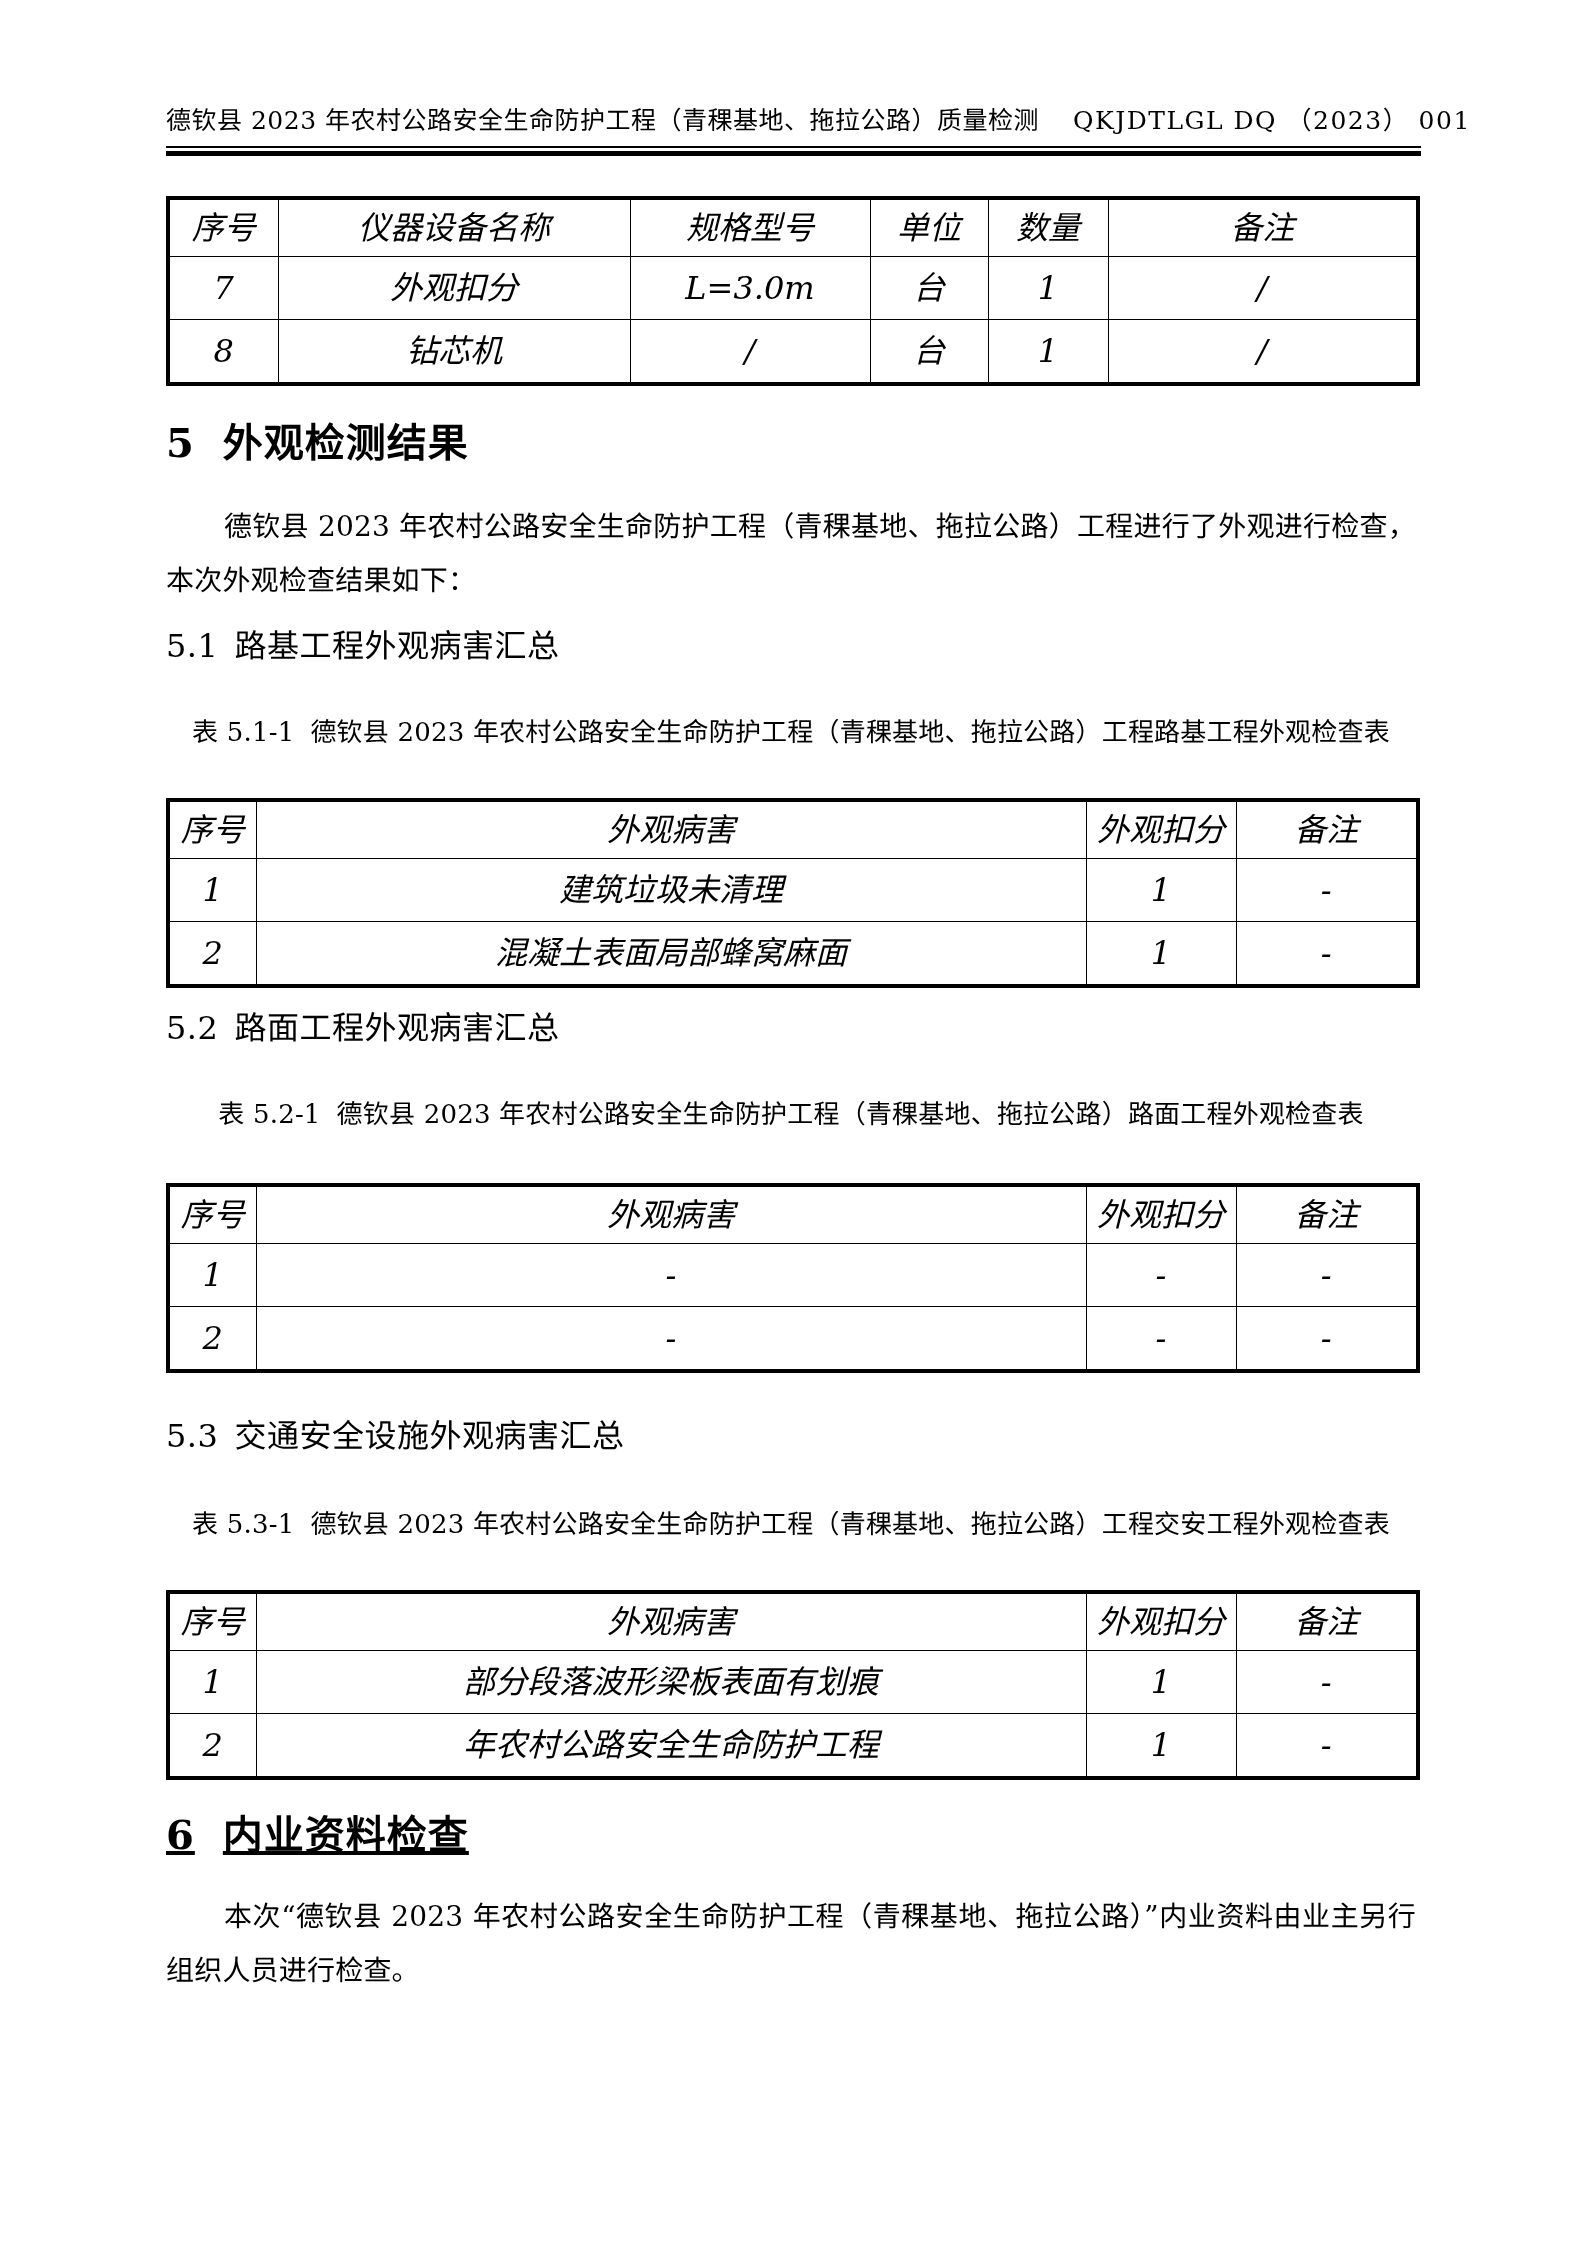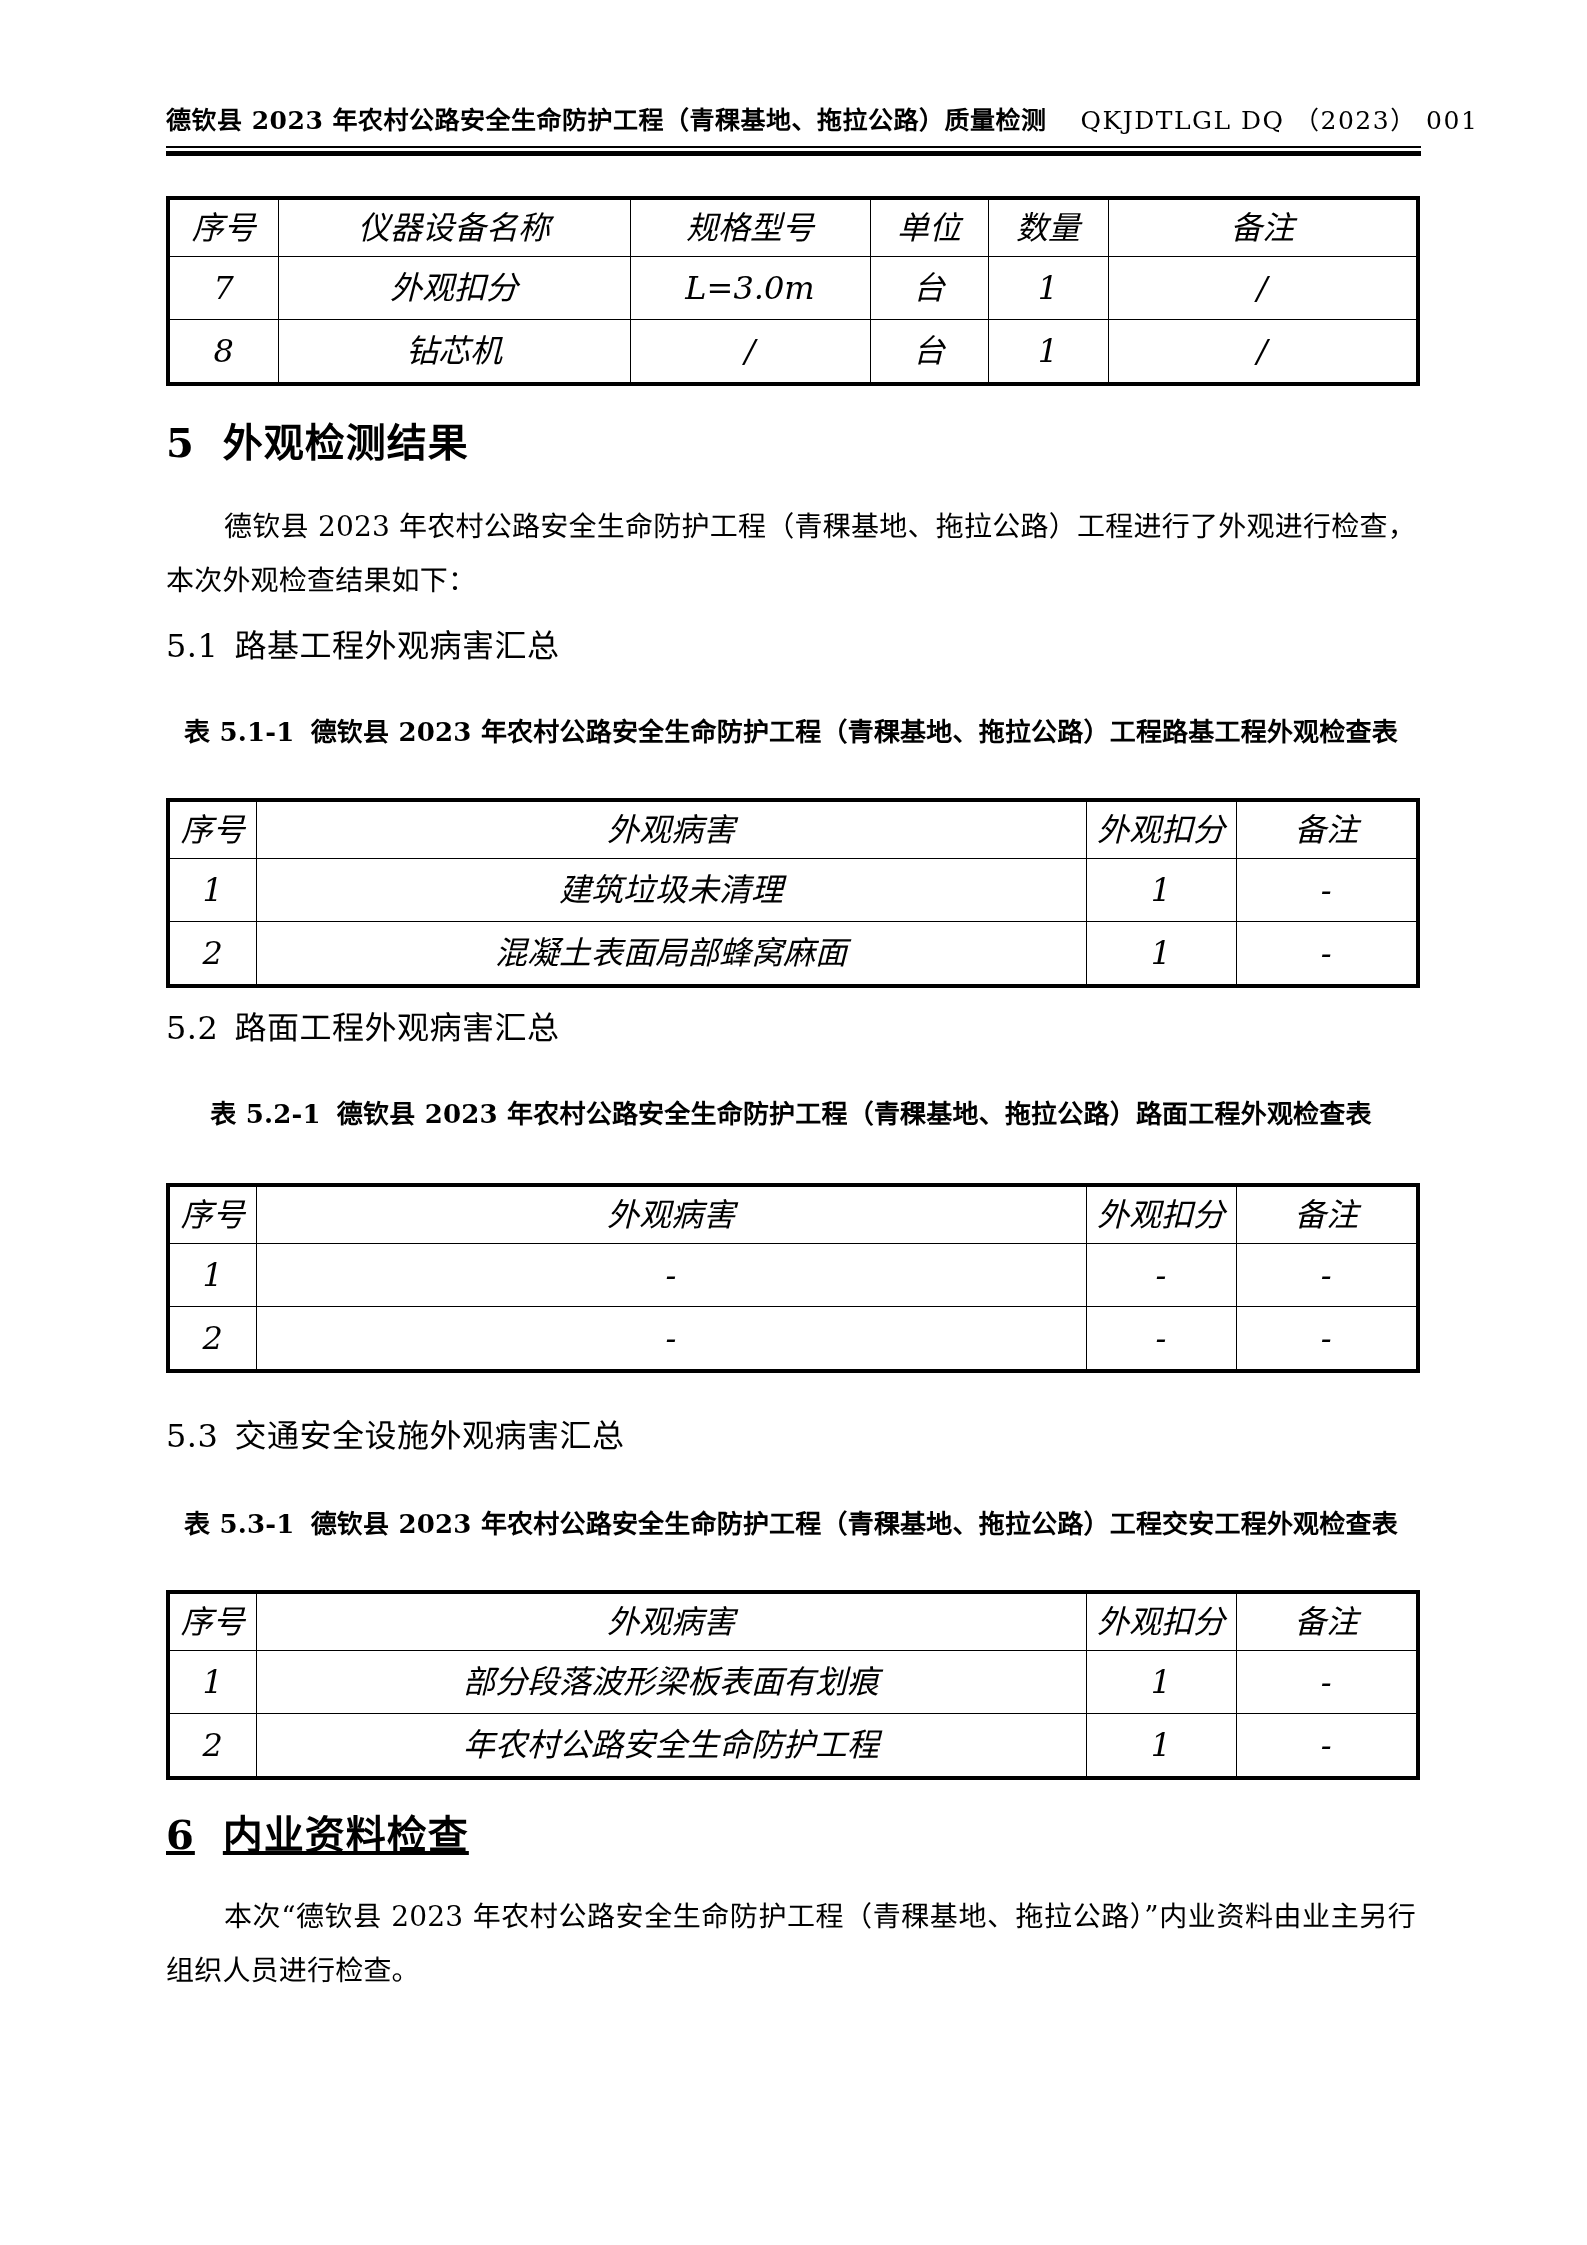--- a/index.html
+++ b/index.html
@@ -30,21 +30,21 @@
     width: 1255px;
   }
   .hdr-line {
     display: flex;
     align-items: baseline;
     font-family: "DejaVu Serif", "Liberation Serif", serif;
     font-size: 25px;
     letter-spacing: 0.5px;
     white-space: nowrap;
   }
-  .hdr-left { font-weight: 700; }
+  .hdr-left { font-weight: 400; }
   .hdr-right {
     margin-left: 34px;
     font-weight: 400;
     letter-spacing: 1.5px;
   }
   .rule-double-header {
     margin-top: 10px;
     width: 1255px;
     border-top: 2px solid #000;
     height: 6px;
@@ -113,21 +113,21 @@
     font-size: 28px;
     line-height: 1.92;
     text-align: justify;
     text-indent: 58px;
     letter-spacing: 0.2px;
   }
 
   .tbl-caption {
     margin: 0;
     font-size: 26px;
-    font-weight: 700;
+    font-weight: 400;
     text-align: center;
     line-height: 1.55;
     letter-spacing: 0.2px;
   }
   .tbl-caption .capnum { margin-right: 16px; }
 
   
   table.doc {
     border-collapse: collapse;
     width: 1250px;

